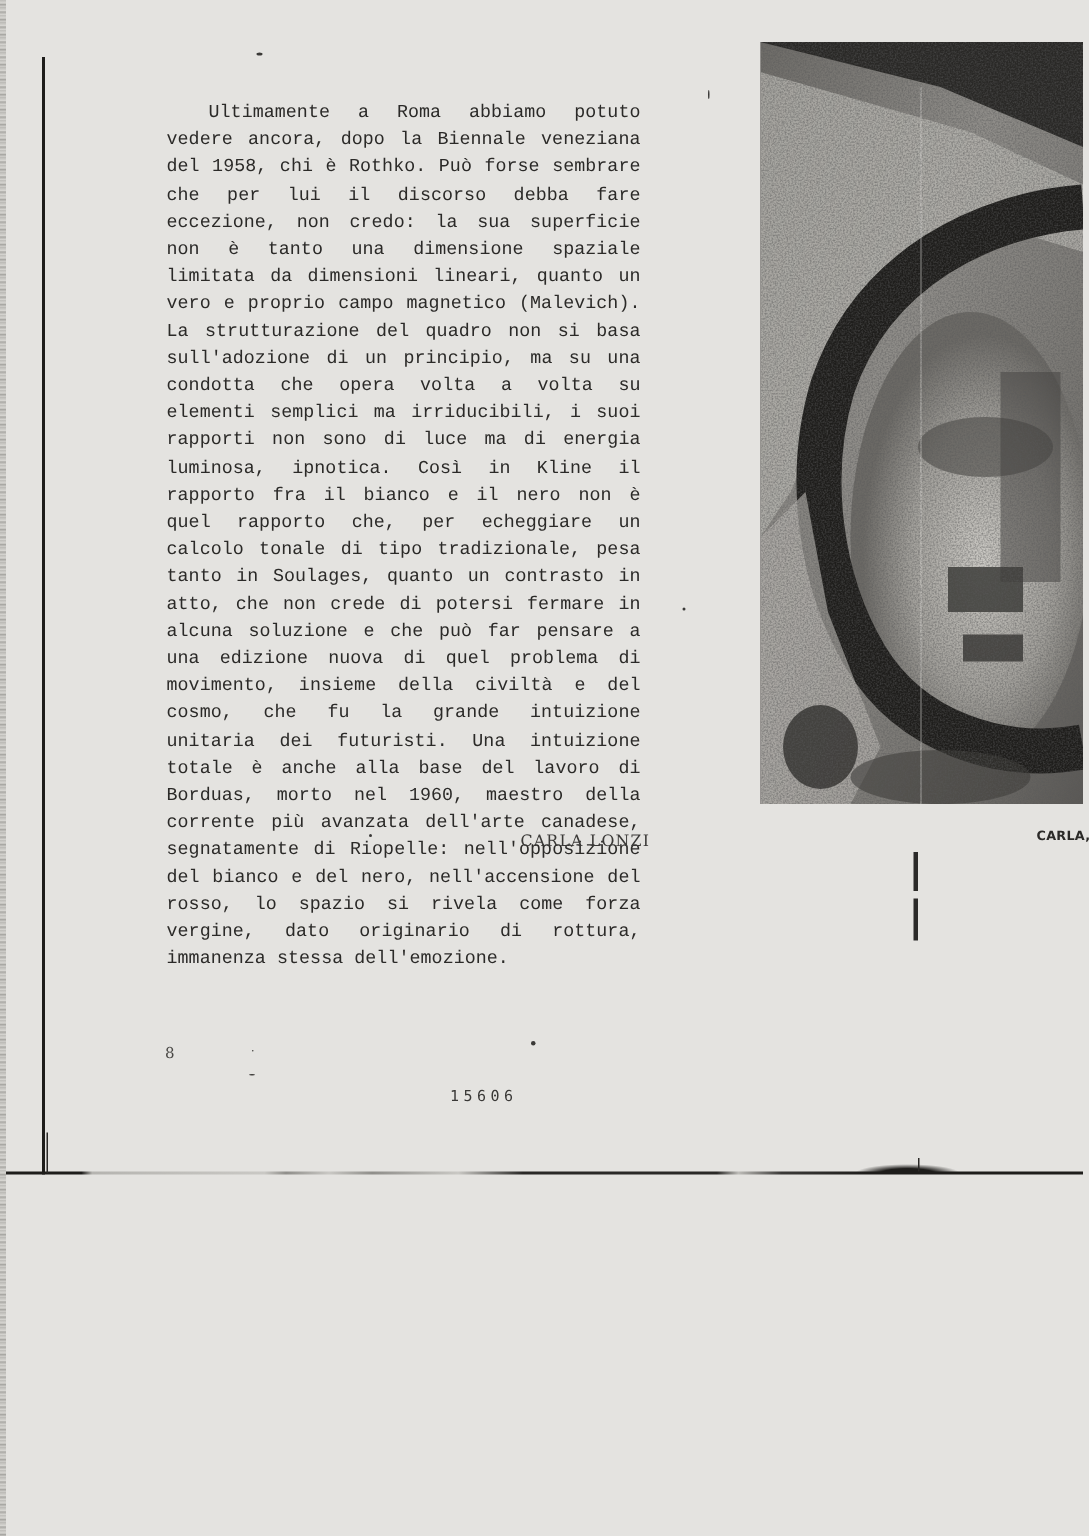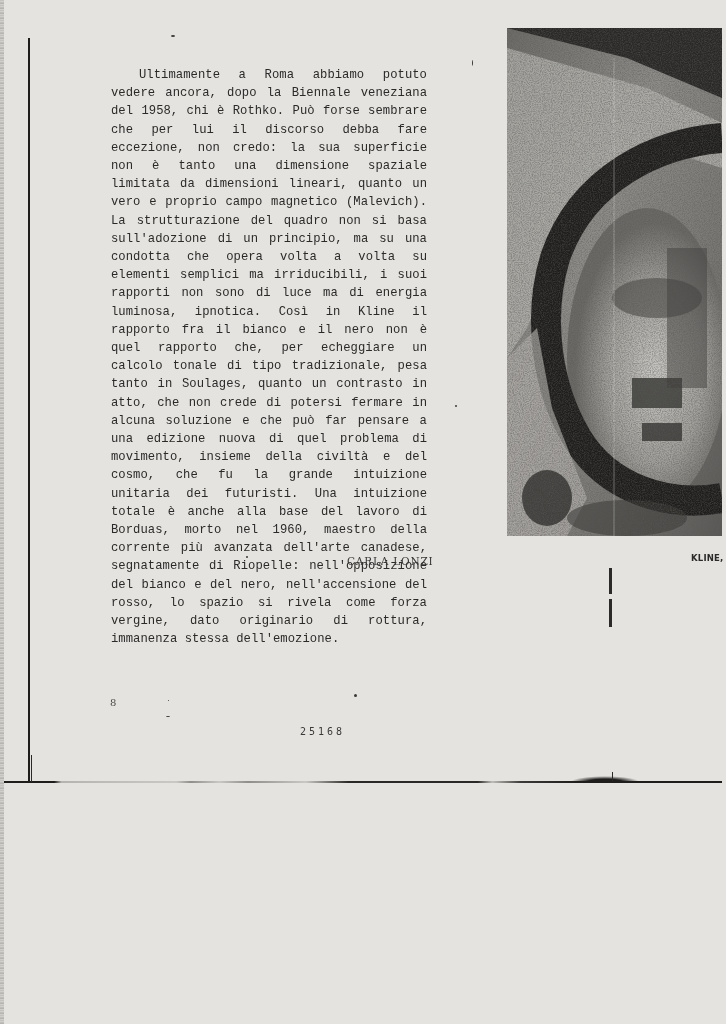--- a/index.html
+++ b/index.html
@@ -131,21 +131,21 @@
 <div class="left-edge"></div>
 <div class="margin-rule"></div>
 
 <article class="text-column">
   <p>Ultimamente a Roma abbiamo potuto vedere ancora, dopo la Biennale veneziana del 1958, chi è Rothko. Può forse sembrare che per lui il discorso debba fare eccezione, non credo: la sua superficie non è tanto una dimensione spaziale limitata da dimensioni lineari, quanto un vero e proprio campo magnetico (Malevich). La strutturazione del quadro non si basa sull'adozione di un principio, ma su una condotta che opera volta a volta su elementi sem­plici ma irriducibili, i suoi rapporti non sono di luce ma di energia luminosa, ipnotica. Così in Kline il rapporto fra il bianco e il nero non è quel rap­porto che, per echeggiare un calcolo tonale di tipo tradizionale, pesa tanto in Soulages, quanto un con­trasto in atto, che non crede di potersi fermare in alcuna soluzione e che può far pensare a una edi­zione nuova di quel problema di movimento, insieme della civiltà e del cosmo, che fu la grande intuizione unitaria dei futuristi. Una intuizione totale è anche alla base del lavoro di Borduas, morto nel 1960, maestro della corrente più avanzata dell'arte cana­dese, segnatamente di Riopelle: nell'opposizione del bianco e del nero, nell'accensione del rosso, lo spa­zio si rivela come forza vergine, dato originario di rottura, immanenza stessa dell'emozione.</p>
 </article>
 
 <div class="signature">CARLA LONZI</div>
 
 <div class="page-number">8</div>
-<div class="catalog-number">25168</div>
+<div class="catalog-number">15606</div>
 
 <div class="photo">
   <svg width="215" height="508" viewBox="0 0 215 508">
     <defs>
       <filter id="grain" x="0" y="0" width="100%" height="100%">
         <feTurbulence type="fractalNoise" baseFrequency="0.9" numOctaves="2" seed="7" result="n"></feTurbulence>
         <feColorMatrix type="matrix" values="0 0 0 0 0.1  0 0 0 0 0.1  0 0 0 0 0.1  0 0 0 -1.6 1.05" in="n" result="dark"></feColorMatrix>
         <feComposite in="dark" in2="SourceGraphic" operator="in"></feComposite>
       </filter>
       <linearGradient id="bgshade" x1="0" y1="0" x2="1" y2="1">
@@ -178,21 +178,21 @@
     <polygon points="0,330 30,300 45,380 80,470 60,508 0,508" fill="#b3b1ac" opacity="0.7"></polygon>
 
     <ellipse cx="40" cy="470" rx="25" ry="28" fill="#2a2927" opacity="0.8"></ellipse>
     <ellipse cx="120" cy="490" rx="60" ry="18" fill="#3a3936" opacity="0.6"></ellipse>
 
     <line x1="107" y1="30" x2="107" y2="508" stroke="#e0dfdb" stroke-width="0.7" opacity="0.6"></line>
     <rect x="0" y="0" width="215" height="508" fill="#ffffff" filter="url(#grain)" opacity="0.65"></rect>
   </svg>
 </div>
 
-<div class="photo-caption">KLINE,</div>
+<div class="photo-caption">CARLA,</div>
 
 <div class="registration-mark" style="top:568px;height:26px;"></div>
 <div class="registration-mark" style="top:599px;height:28px;"></div>
 
 <div class="fold-line"></div>
 <div class="fold-bump"></div>
 <div class="fold-tick" style="left:31px;top:755px;height:27px;"></div>
 <div class="fold-tick" style="left:612px;top:772px;height:9px;"></div>
 
 <div class="speck" style="left:171px;top:35px;width:4px;height:2px;"></div>

